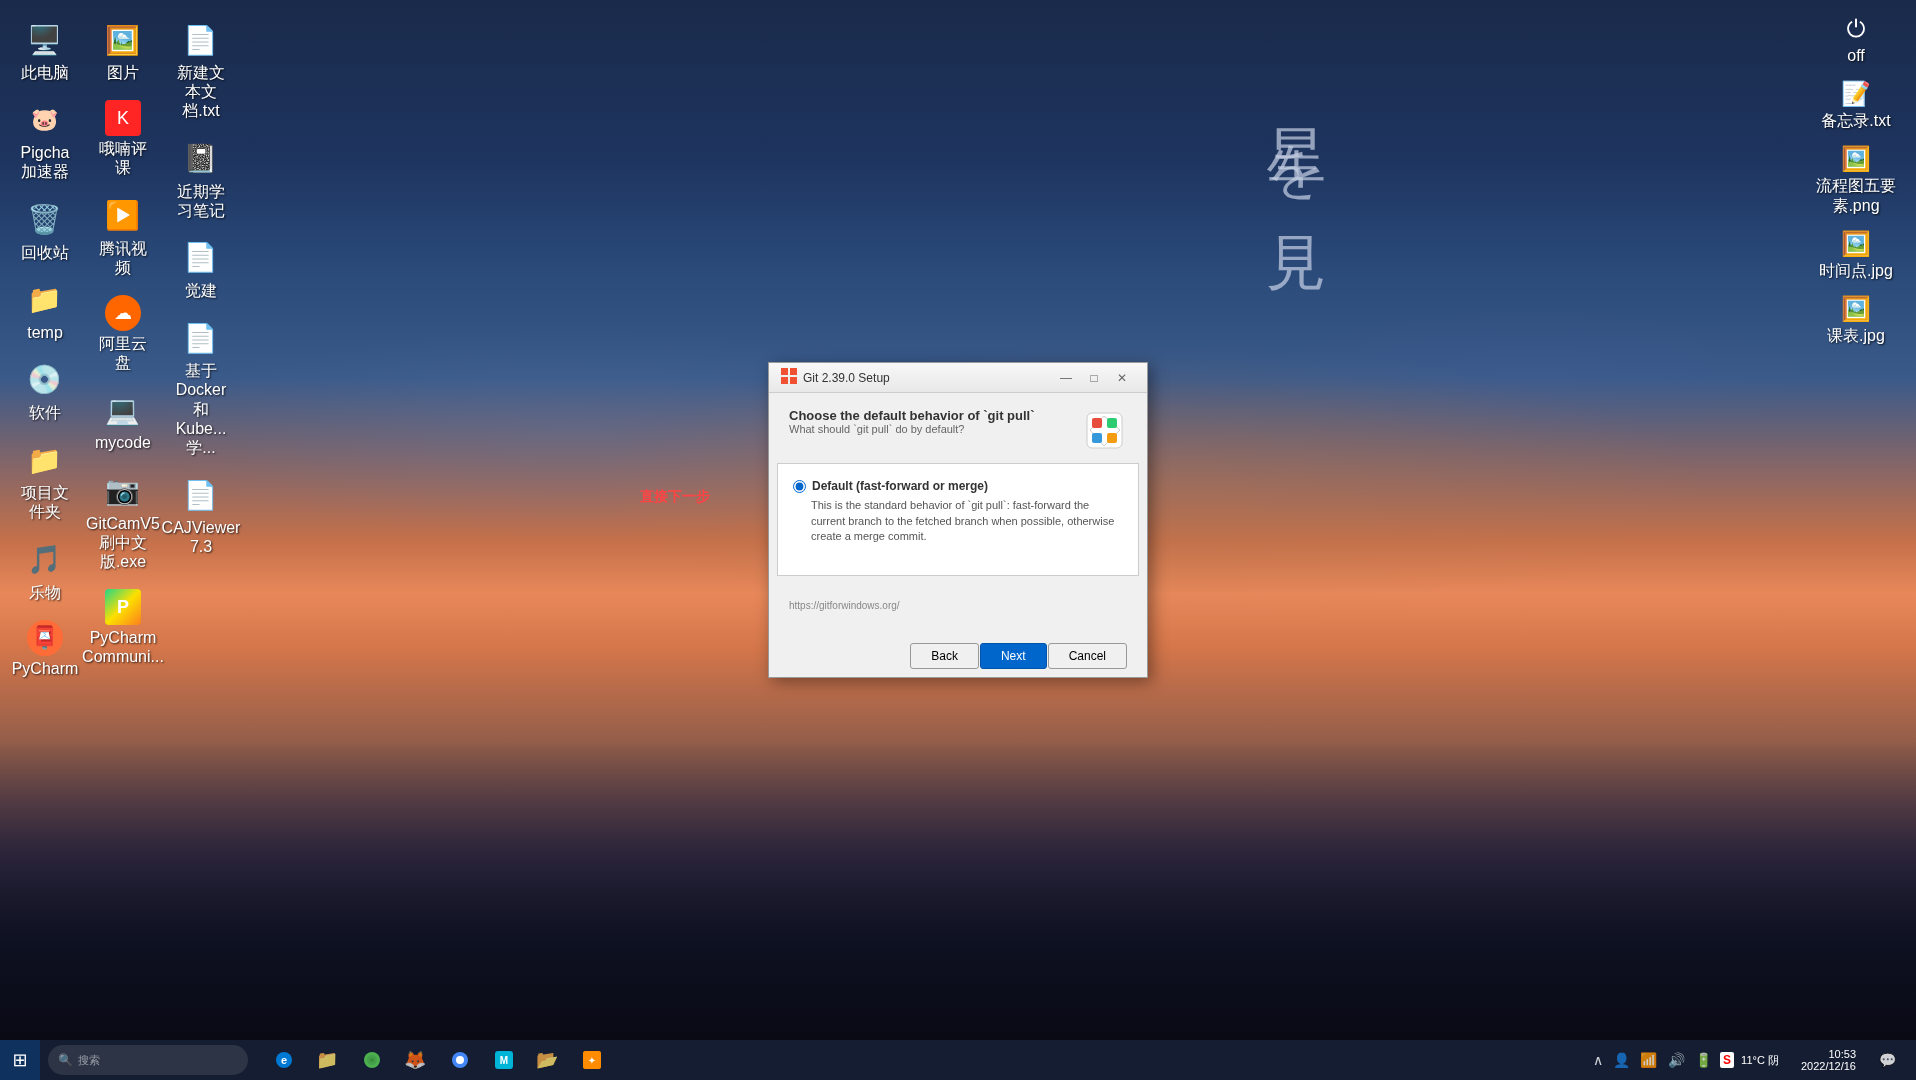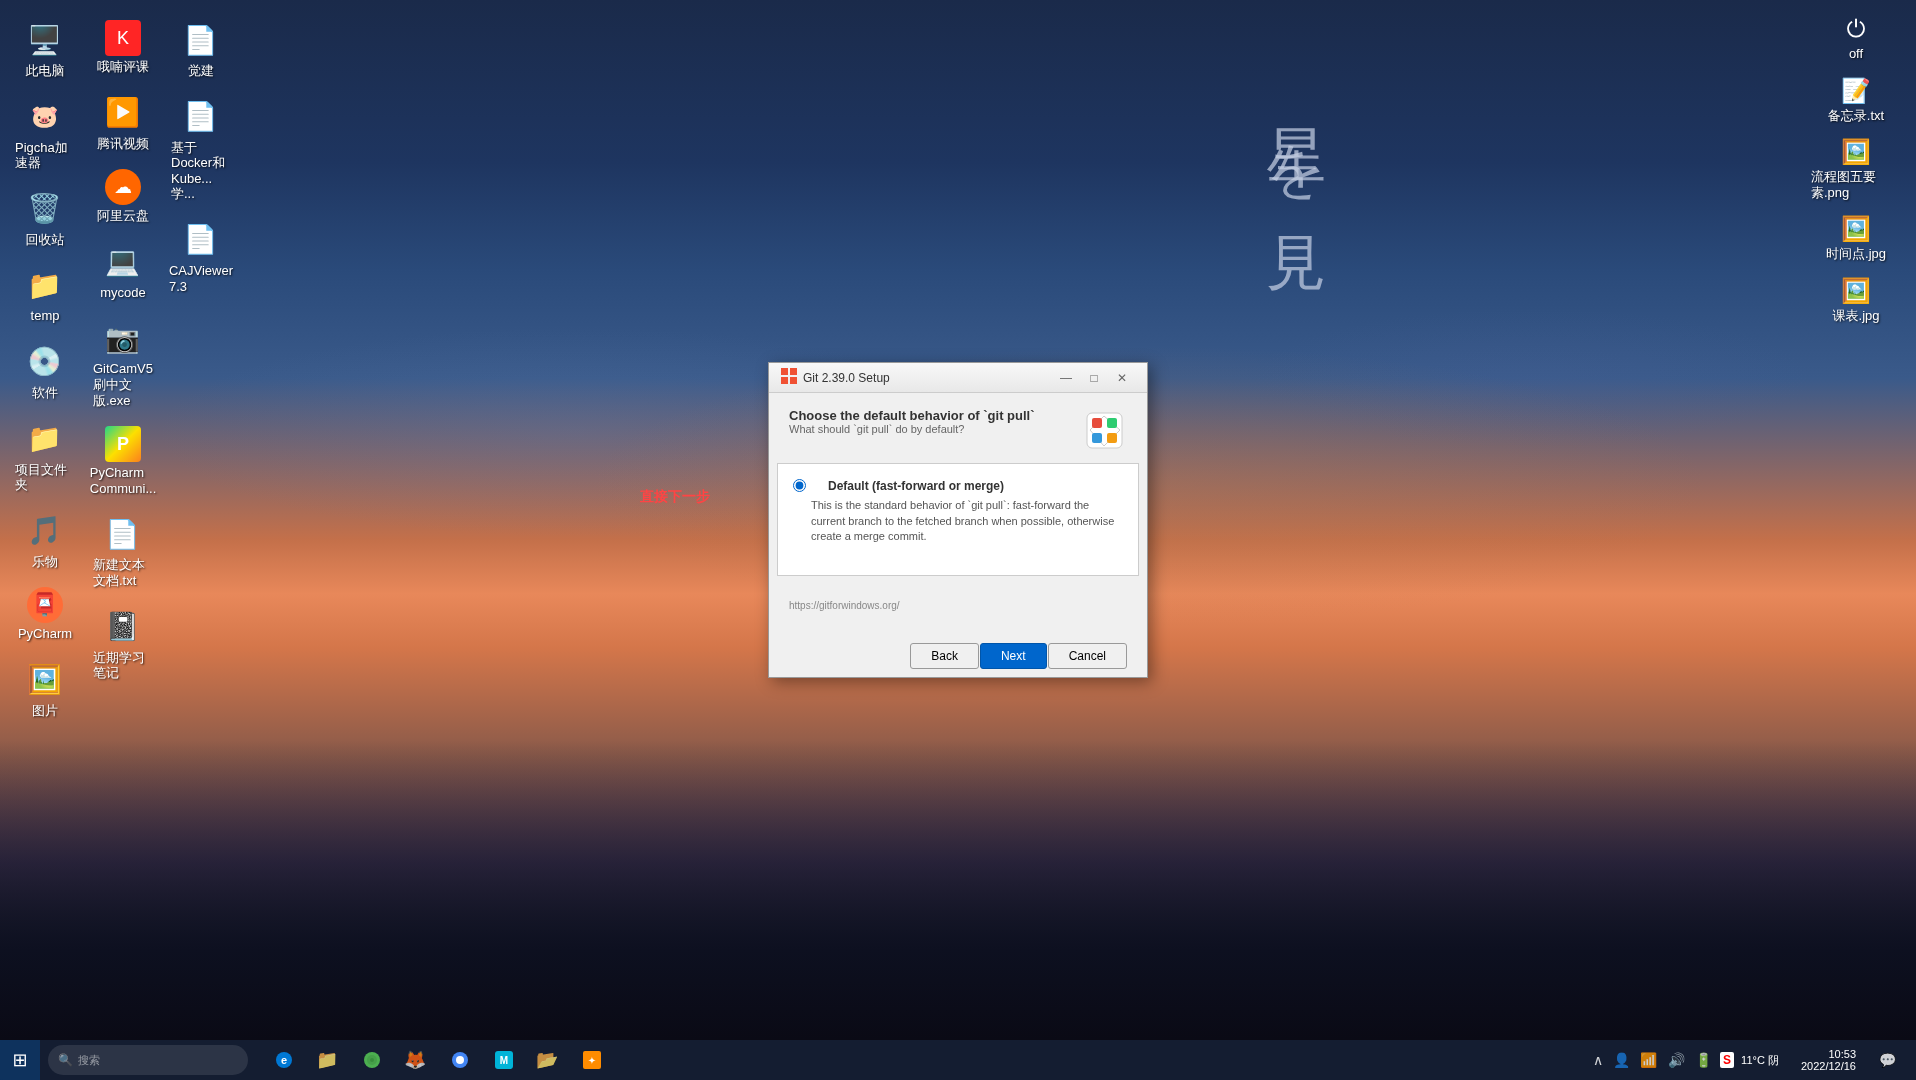--- a/index.html
+++ b/index.html
@@ -105,23 +105,23 @@
     .icon-image {
       width: 40px;
       height: 40px;
       display: flex;
       align-items: center;
       justify-content: center;
       font-size: 28px;
     }
 
     .icon-label {
-      font-size: 13px;
+      font-size: 16px;
       color: white;
-      text-align: left;
+      text-align: center;
       text-shadow: 1px 1px 2px rgba(0,0,0,0.8);
       line-height: 1.2;
     }
 
     
     .desktop-icons-right {
       position: absolute;
       top: 0;
       right: 0;
       display: flex;
@@ -304,22 +304,22 @@
       border: 1px solid #ccc;
       padding: 15px;
     }
 
     .option-group {
       margin-bottom: 15px;
     }
 
     .option-label {
       display: flex;
-      align-items: flex-start;
-      gap: 22px;
+      align-items: flex-end;
+      gap: 6px;
       margin-bottom: 5px;
       cursor: pointer;
     }
 
     .option-label input[type="radio"] {
       margin: 0;
       accent-color: #0066cc;
     }
 
     .option-title {

